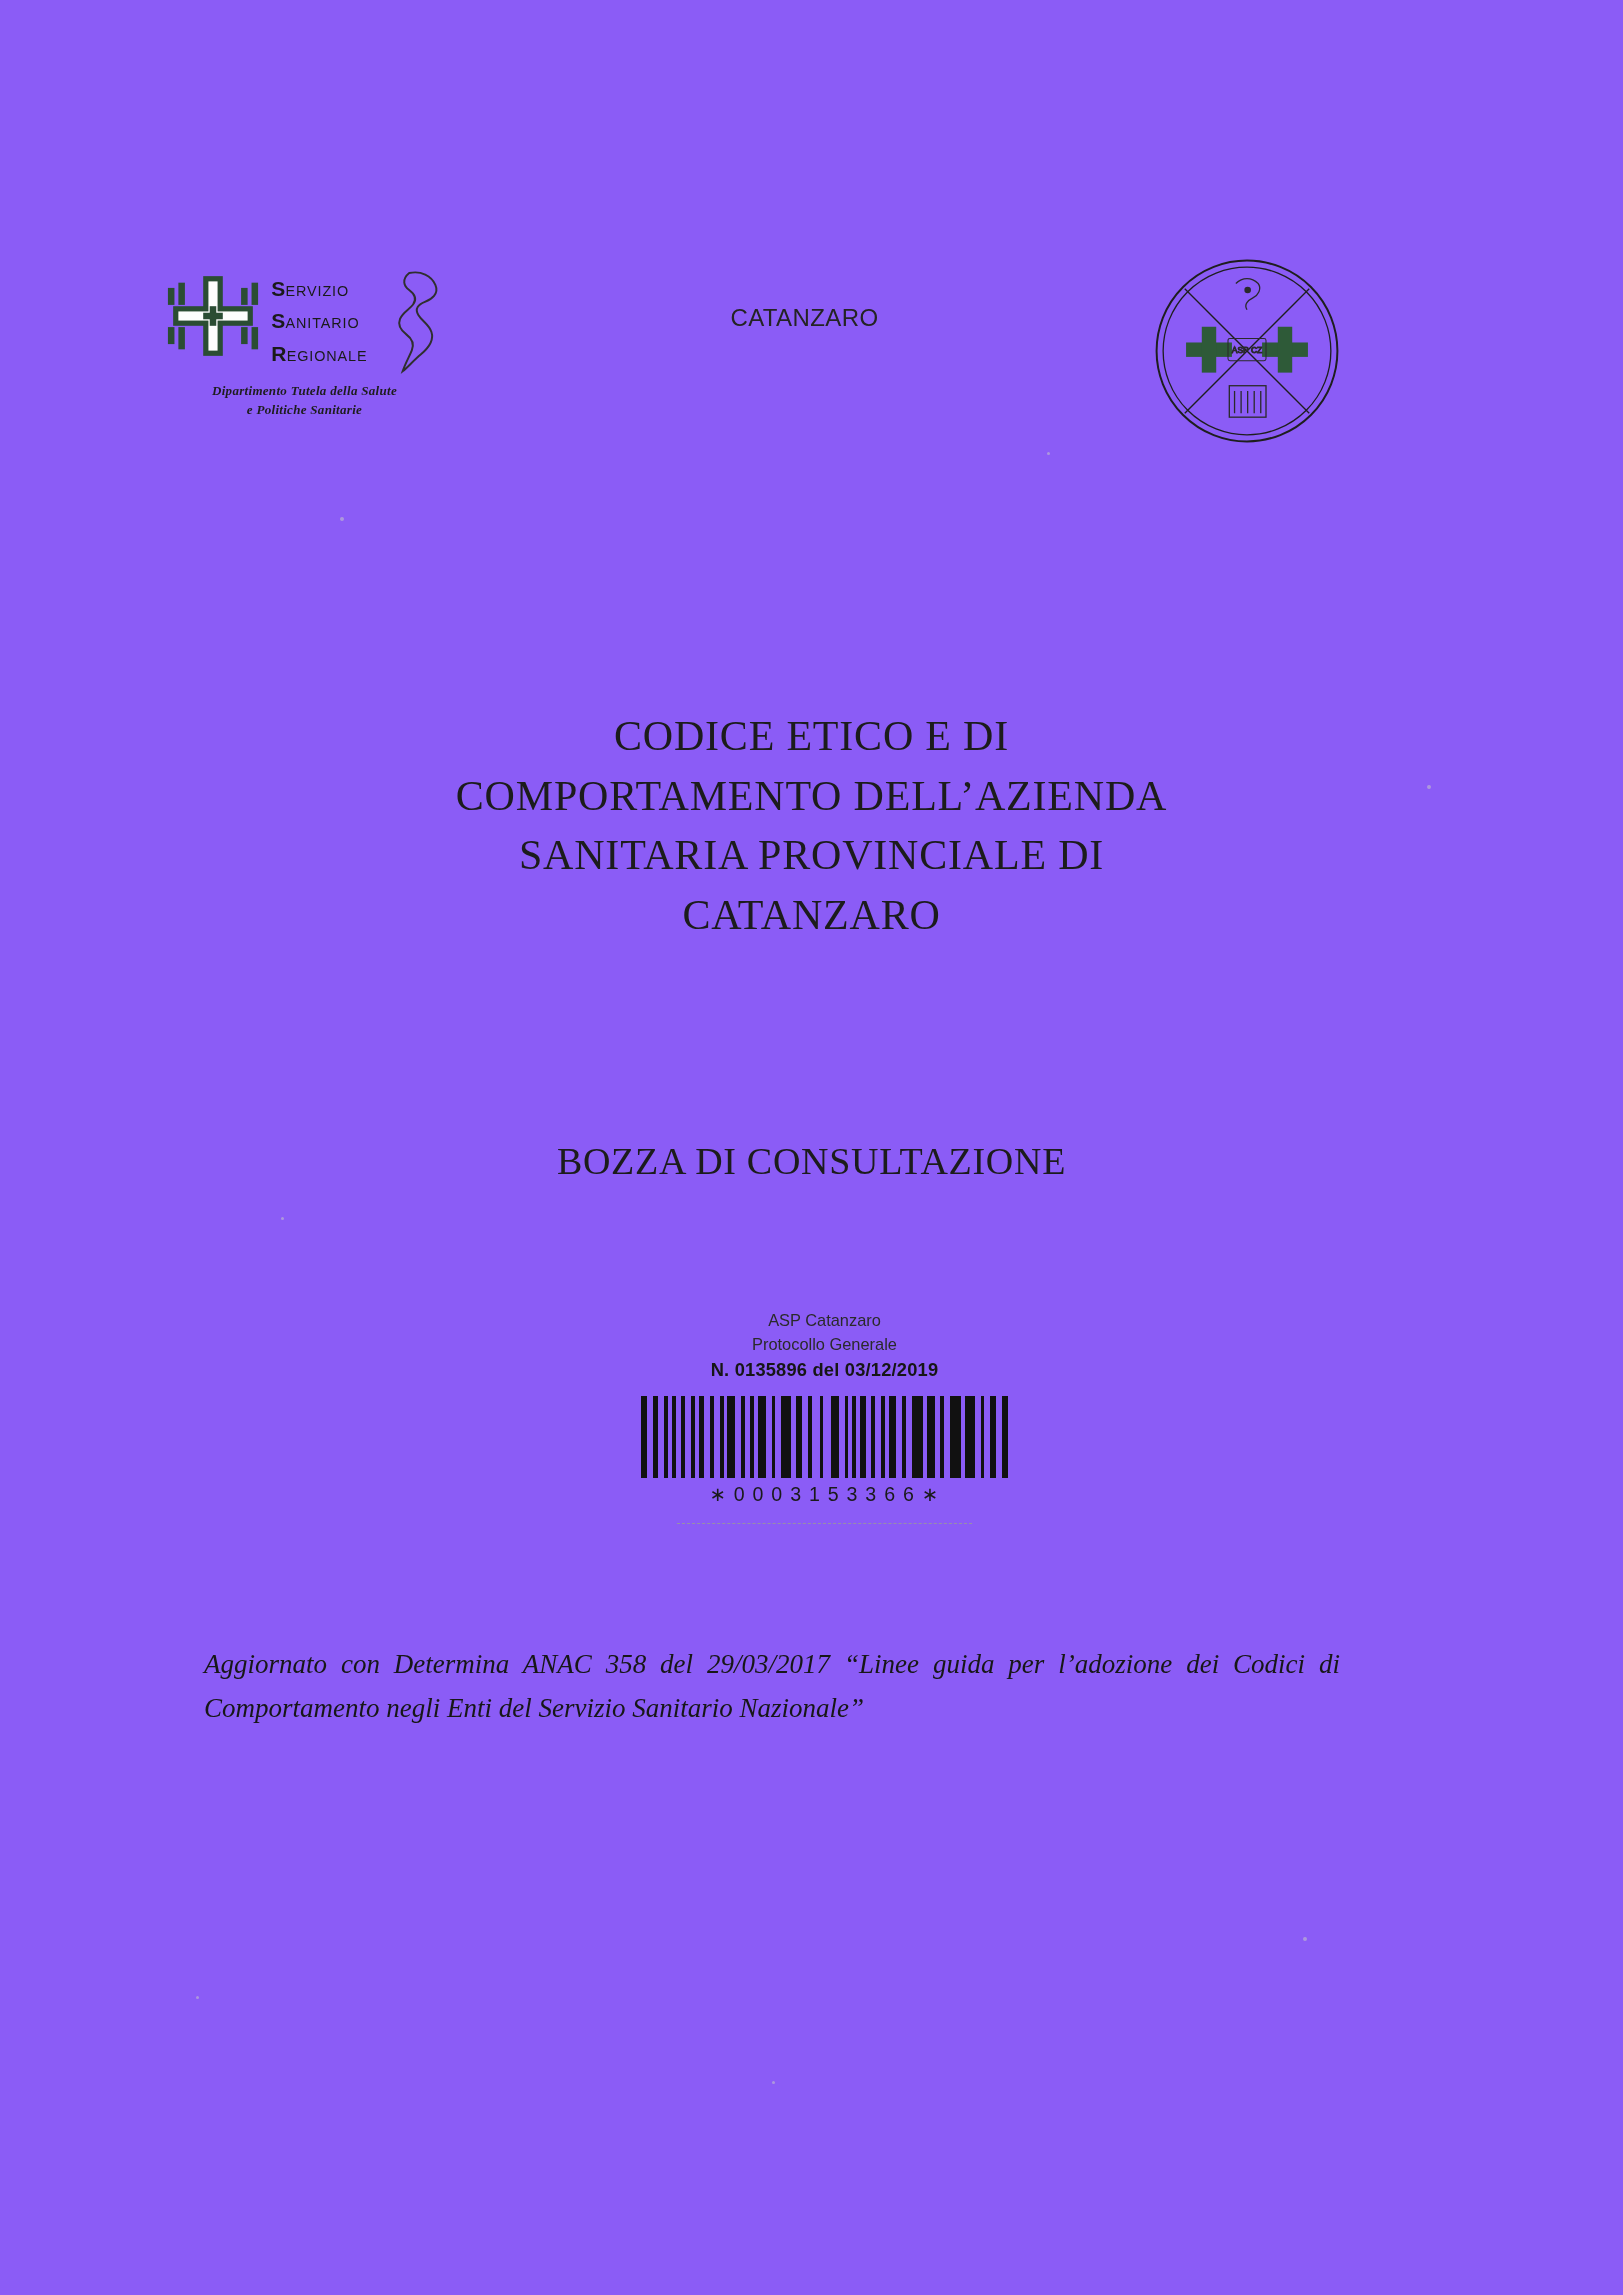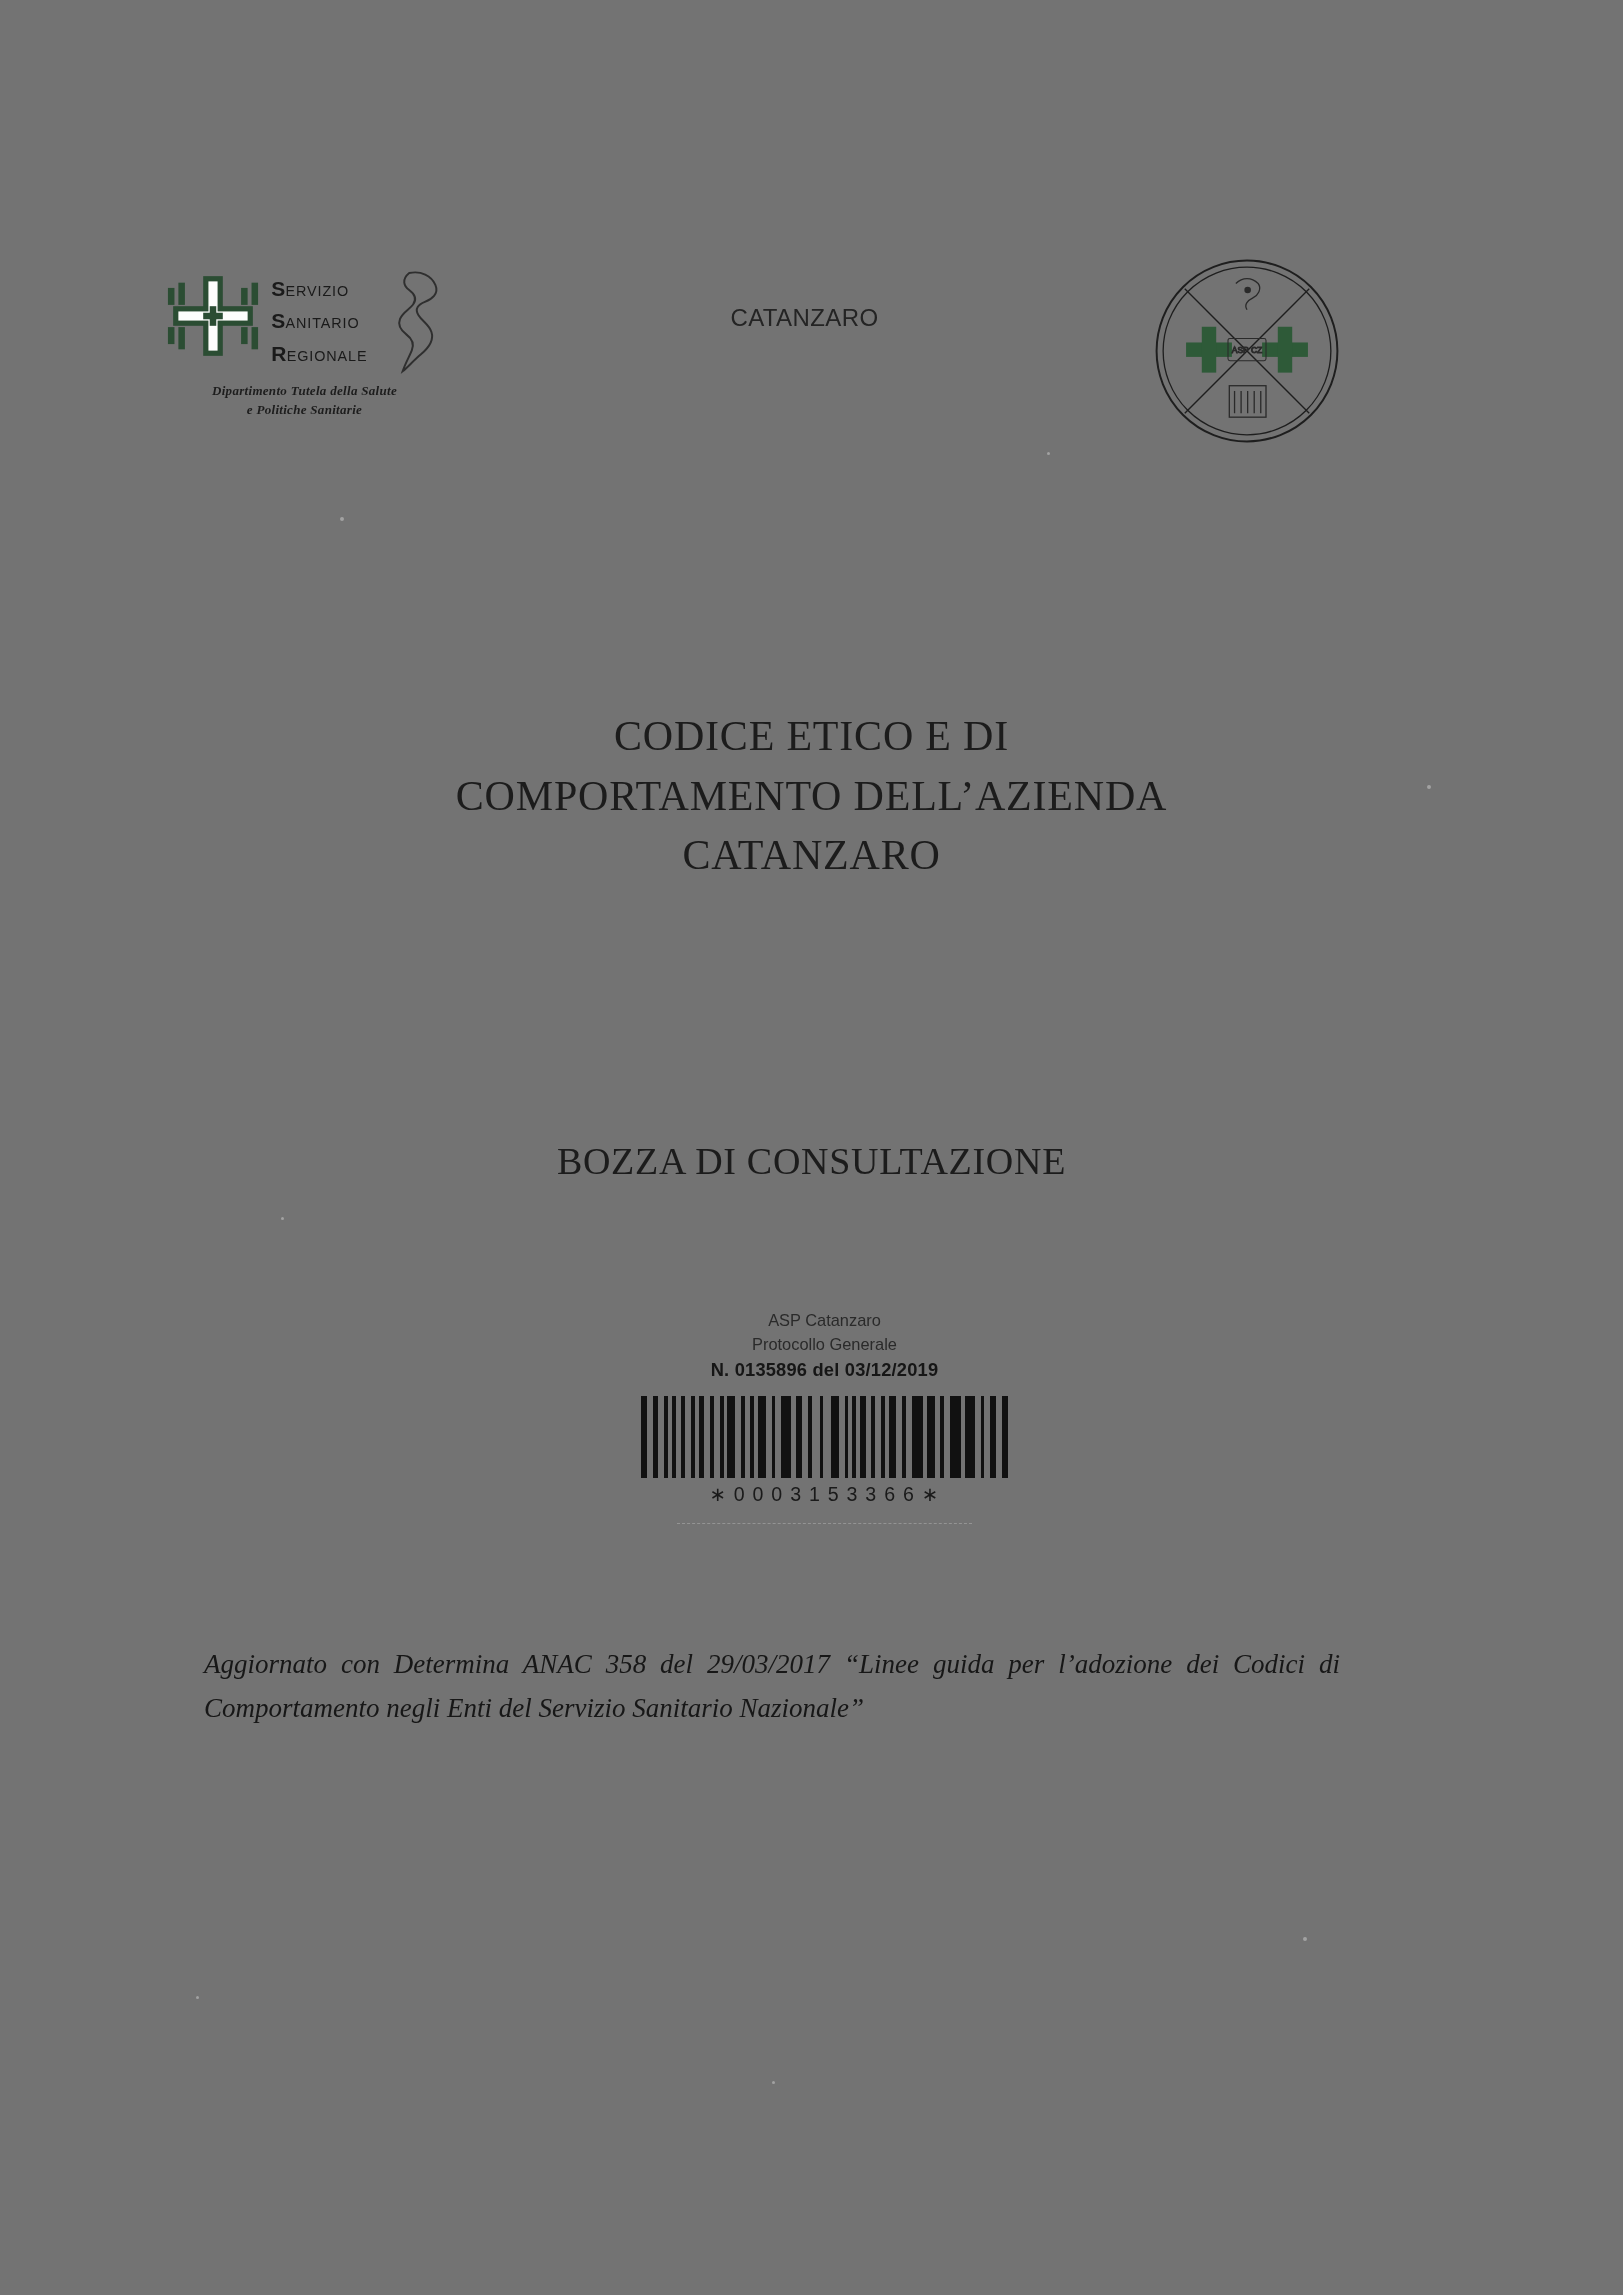--- a/index.html
+++ b/index.html
@@ -12,21 +12,21 @@
     height: 2295px;
     position: relative;
     font-family: "Liberation Serif", serif;
     color: #1a1a1a;
     overflow: hidden;
   }
 
   .page {
     position: absolute;
     inset: 0;
-    background: #737373;
+    background: #8b5cf6;
   }
 
   
   .header {
     position: absolute;
     top: 249px;
     left: 0;
     width: 100%;
     height: 223px;
   }
@@ -313,20 +313,21 @@
           <rect x="116" y="126" width="58" height="34" rx="3"></rect>
           <text x="145" y="148" font-size="13" fill="#2a2a2a" text-anchor="middle" font-family="Liberation Sans, sans-serif">ASP CZ</text>
         </g>
       </svg>
     </div>
   </div>
 
   <div class="doc-title">
     <div>CODICE ETICO E DI</div>
     <div>COMPORTAMENTO DELL’AZIENDA</div>
+    <div>SANITARIA PROVINCIALE DI</div>
     <div>CATANZARO</div>
   </div>
 
   <div class="subtitle">BOZZA DI CONSULTAZIONE</div>
 
   <div class="stamp">
     <div class="s-line">ASP Catanzaro</div>
     <div class="s-line">Protocollo Generale</div>
     <div class="s-num">N. 0135896 del 03/12/2019</div>
 

